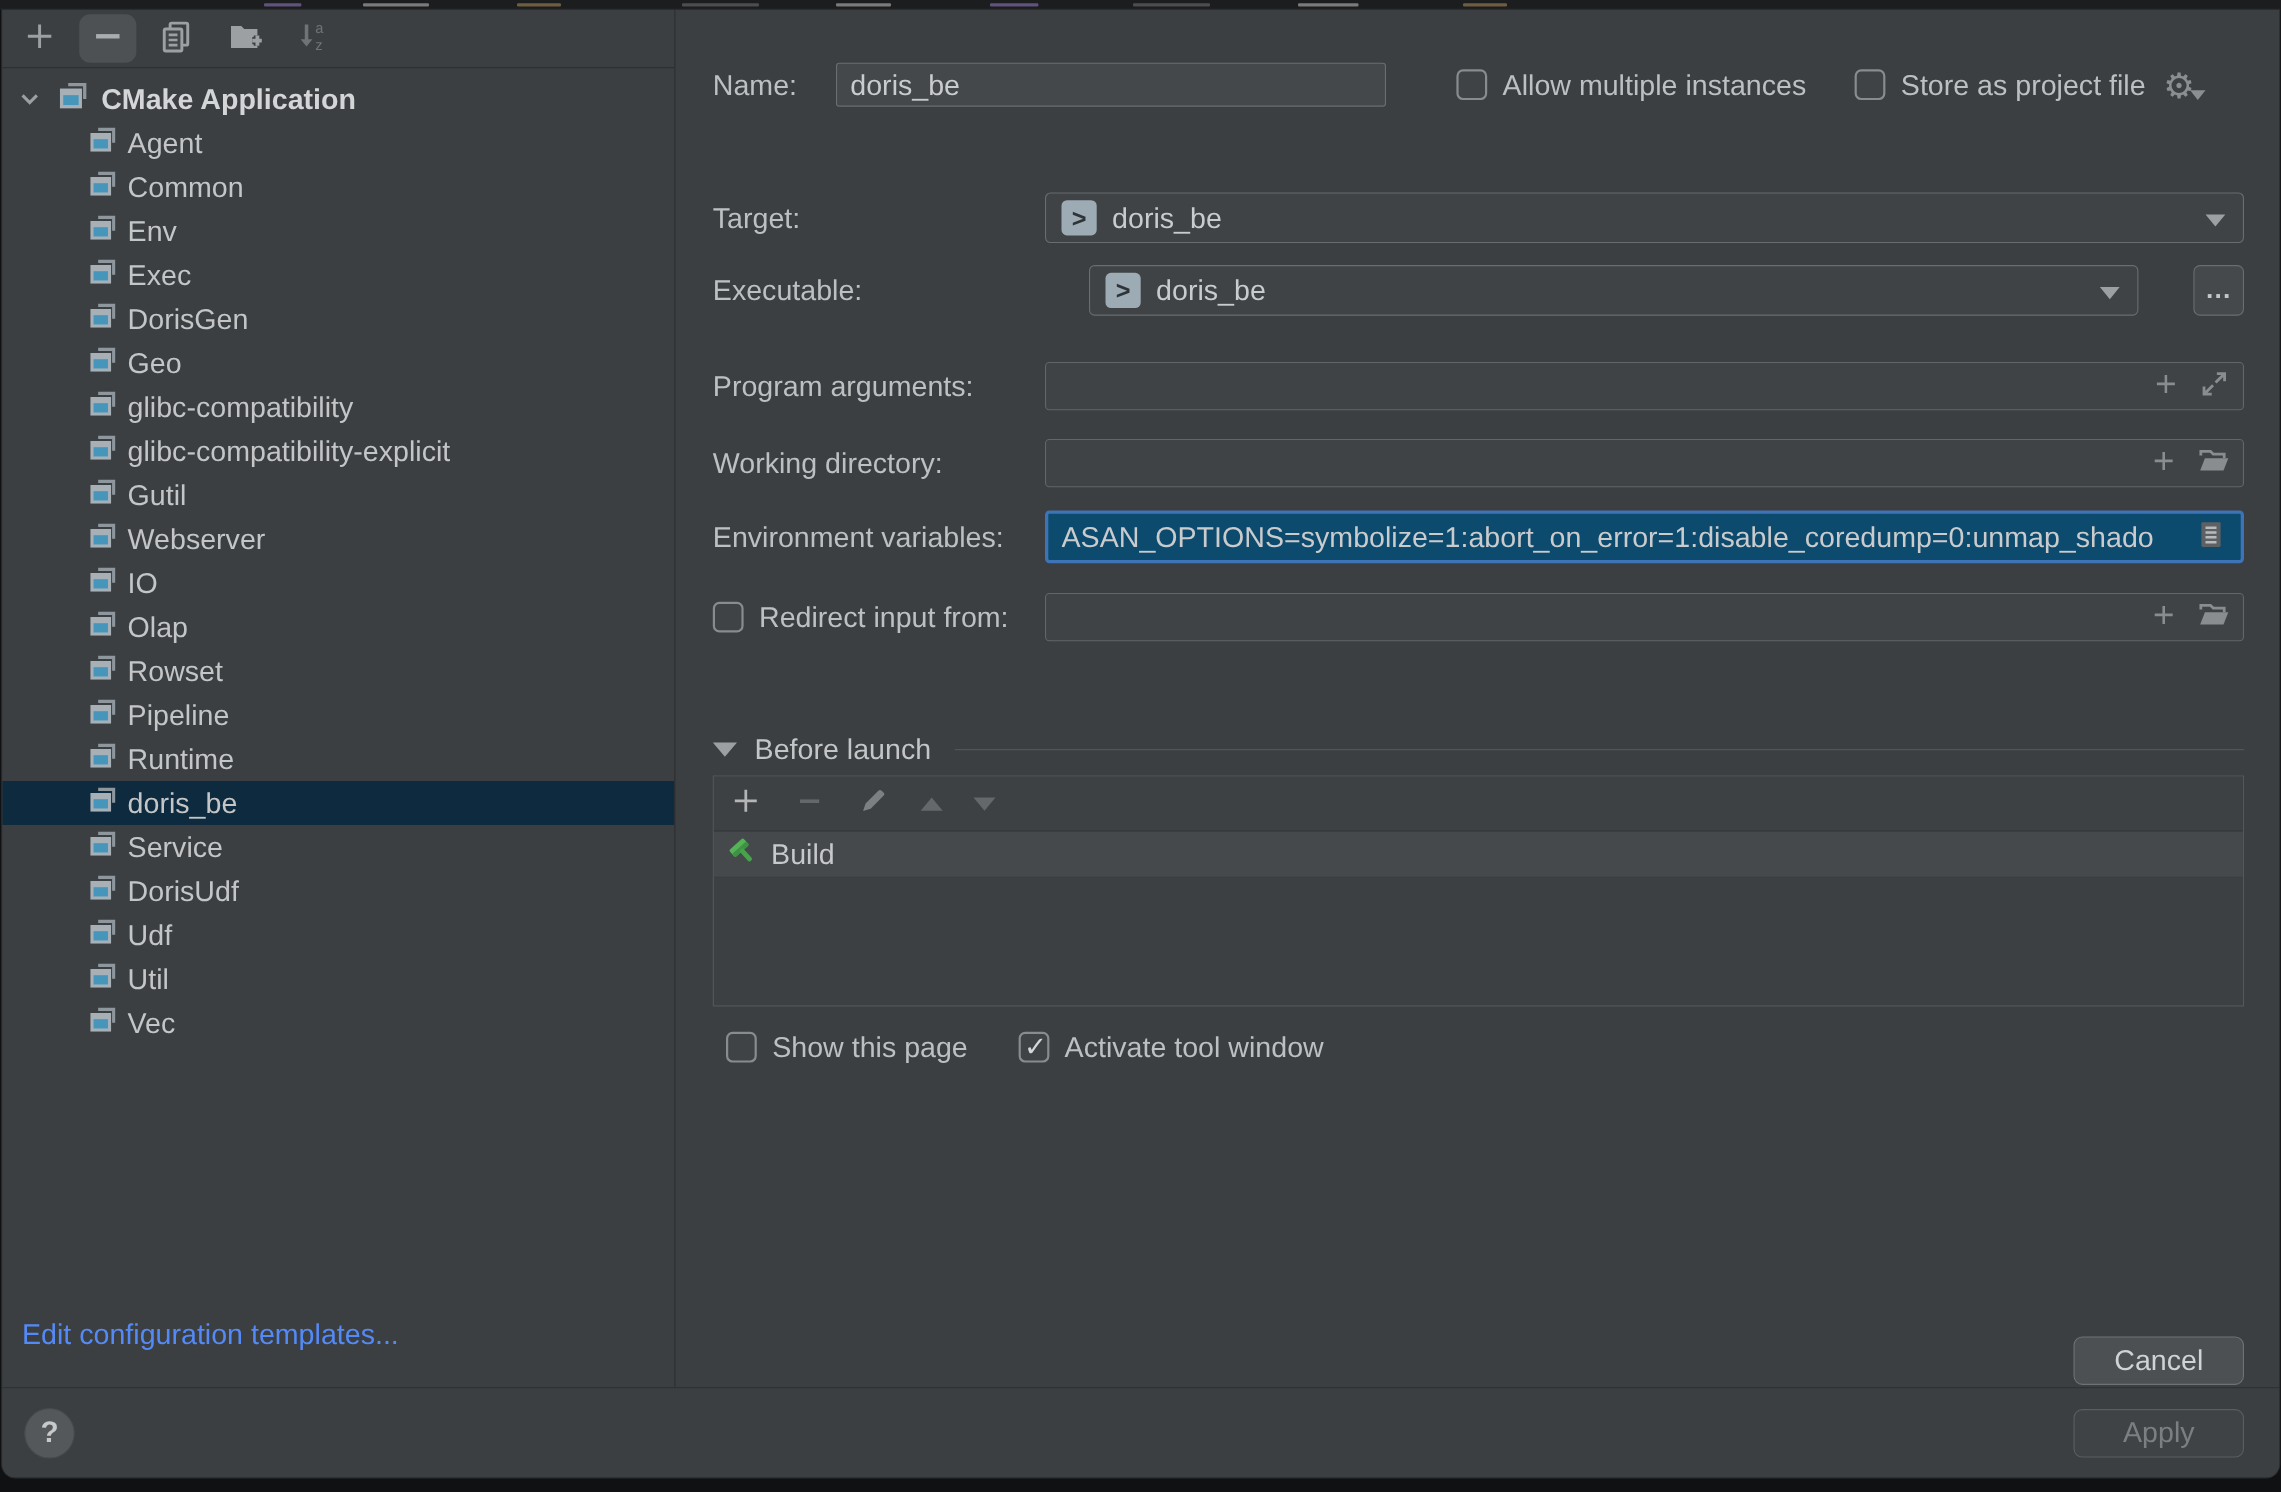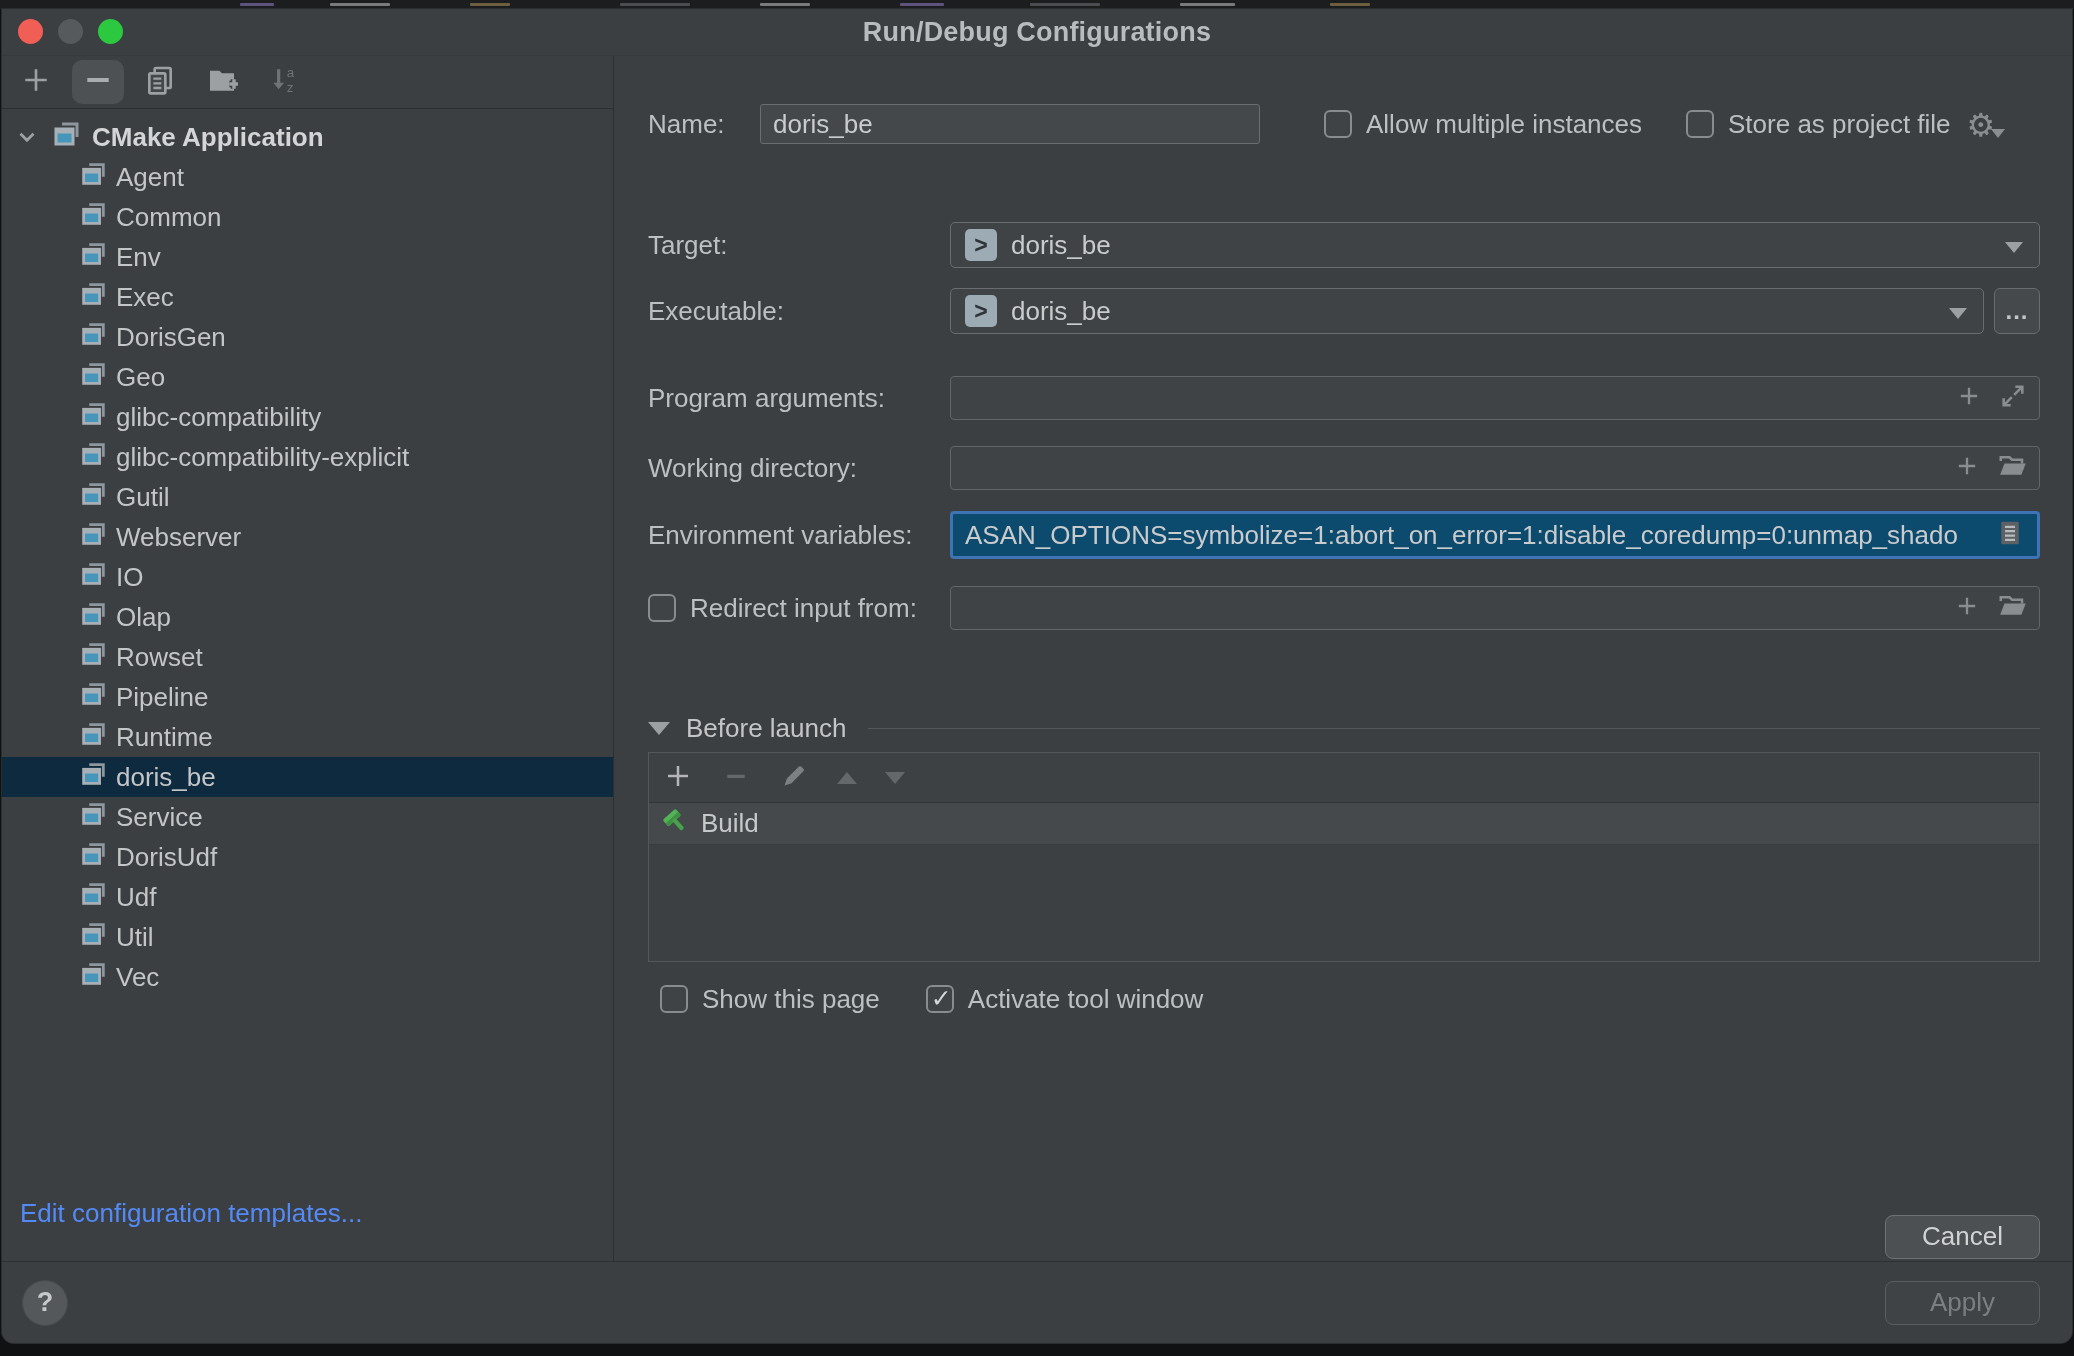--- a/index.html
+++ b/index.html
@@ -61,21 +61,21 @@
   .checkbox { width:28px; height:28px; flex:none; border:2px solid #888c8f; border-radius:6px; background:#3f4345;
               position:relative; }
   .checkbox.checked::after { content:"\2713"; position:absolute; left:3px; top:-3px; font-size:25px; color:#d4d6d8; }
   .cb-lab { margin-left:14px; font-size:26px; color:#bdc0c2; white-space:nowrap; }
 
   .gear { font-family:"DejaVu Sans",sans-serif; font-size:32px; color:#8a8e90; line-height:1; position:relative; top:1px; }
   .gear-caret { width:0; height:0; border-left:7px solid transparent; border-right:7px solid transparent;
                 border-top:9px solid #8a8e90; margin-left:-4px; margin-top:18px; }
 
   .row-target { margin-top:78px; height:46px; }
-  .row-exec   { margin-top:26px; height:34px; }
+  .row-exec   { margin-top:26px; height:34px;gap:40px; }
   .dropdown { flex:1; min-width:0; height:46px; border:1px solid #696d70; border-radius:5px; background:#3f4345;
               display:flex; align-items:center; padding:0 46px 0 14px; gap:14px; position:relative; }
   .chip { width:32px; height:32px; flex:none; border-radius:5px; background:#9dabb4; color:#2e3438;
           display:flex; align-items:center; justify-content:center; font-weight:700; font-size:23px; }
   .dd-value { font-size:26px; color:#c9cbcd; white-space:nowrap; overflow:hidden; }
   .dd-caret { position:absolute; right:16px; top:19px; width:0; height:0;
               border-left:9px solid transparent; border-right:9px solid transparent; border-top:11px solid #9da0a2; }
   .more-btn { width:46px; height:46px; flex:none; margin-left:10px; border:1px solid #696d70; border-radius:6px;
               background:#46494b; color:#c3c5c7; display:flex; align-items:center; justify-content:center;
               font-size:24px; font-weight:700; letter-spacing:1px; }
@@ -134,28 +134,20 @@
     <i style="left:620px;width:70px;background:#55565a"></i>
     <i style="left:760px;width:50px;background:#8b8b8b"></i>
     <i style="left:900px;width:44px;background:#6b5d8e"></i>
     <i style="left:1030px;width:70px;background:#55565a"></i>
     <i style="left:1180px;width:55px;background:#8b8b8b"></i>
     <i style="left:1330px;width:40px;background:#7a6a45"></i>
   </div>
 
   <div class="dialog">
 
-    <div class="titlebar">
-      <div class="traffic">
-        <span class="tl-close"></span>
-        <span class="tl-min"></span>
-        <span class="tl-zoom"></span>
-      </div>
-      <div class="title">Run/Debug Configurations</div>
-    </div>
 
     <div class="body">
 
       <div class="sidebar">
 
         <div class="sb-toolbar">
           <div class="tb-btn">
             <span>
               <svg width="32" height="32" viewBox="0 0 24 24">
                   <path d="M11 4h2v16h-2zM4 11h16v2H4z" fill="#9da0a2"></path>

